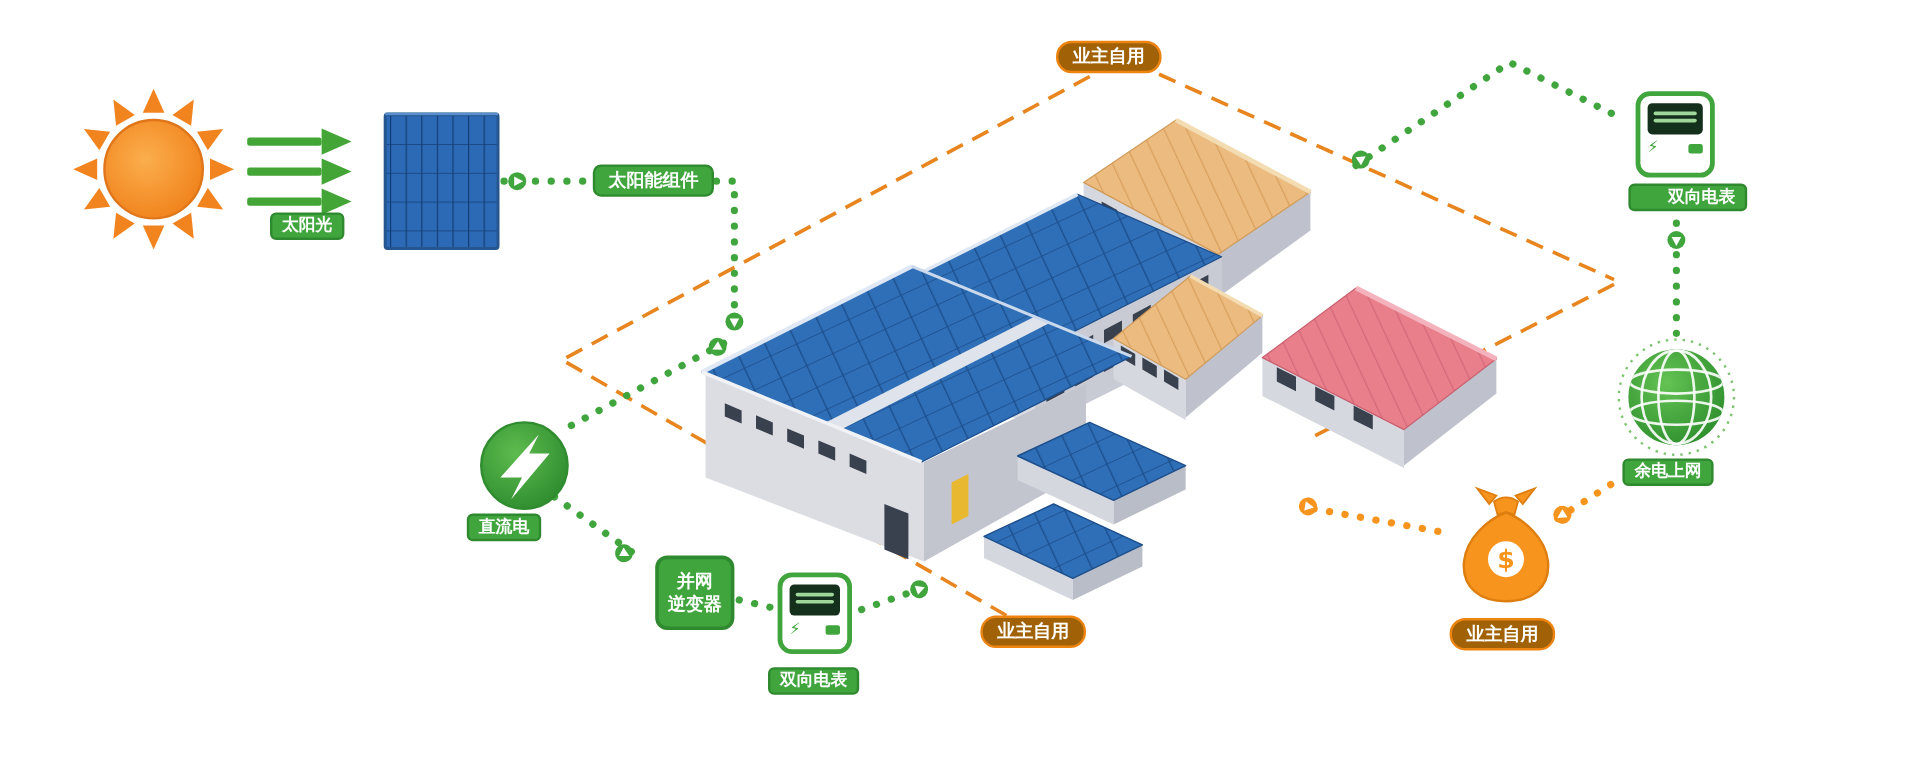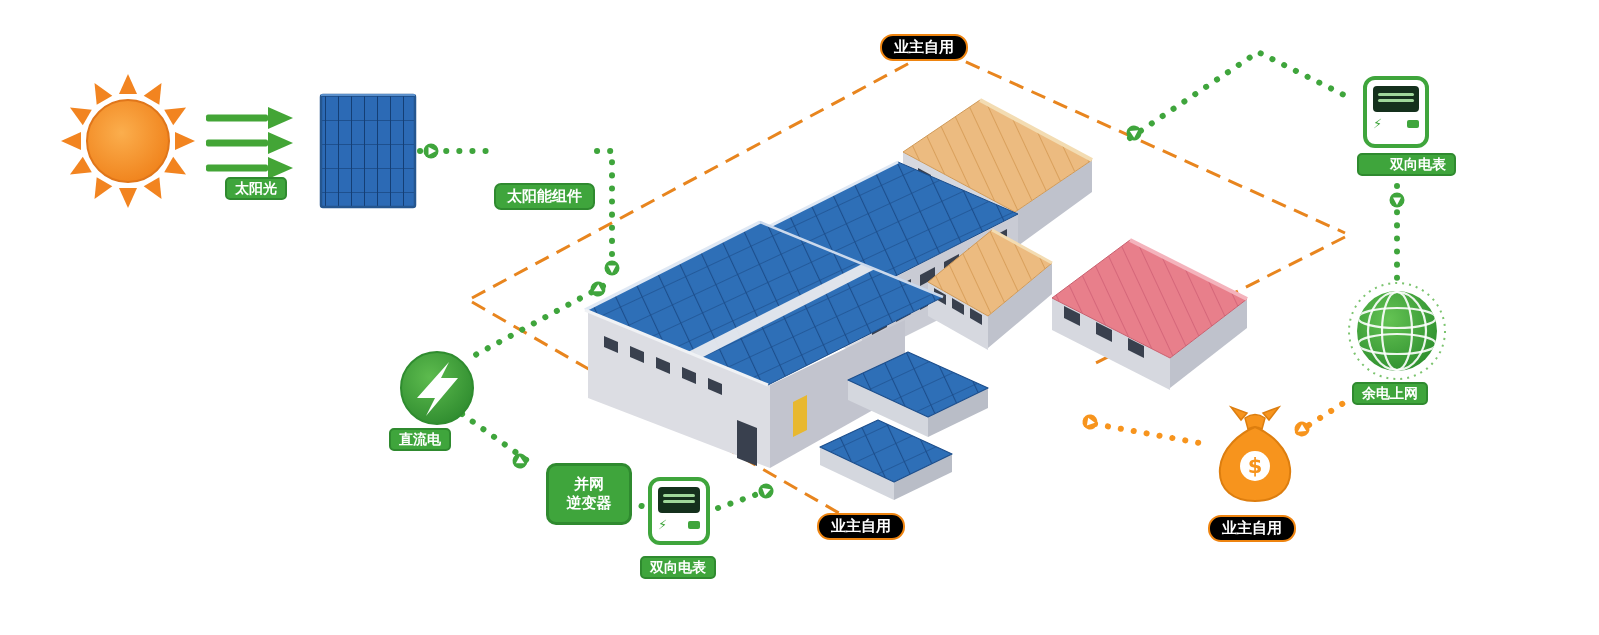--- a/index.html
+++ b/index.html
@@ -2,23 +2,23 @@
 <html><head>
 <meta charset="utf-8">
 <style>
   html,body{margin:0;padding:0;background:#fff;}
   .canvas{position:relative;width:1599px;height:635px;background:#ffffff;overflow:hidden;
           font-family:"DejaVu Sans","Liberation Sans",sans-serif;}
   .scene{position:absolute;left:0;top:0;}
   .lbl{position:absolute;display:flex;align-items:center;justify-content:center;
        color:#fff;font-weight:bold;white-space:nowrap;line-height:1.1;box-sizing:border-box;}
   .lbl.green{background:#3FA53C;border:2px solid #2F8A2F;border-radius:5px;font-size:14px;padding:2px 8px;}
-  .lbl.green.big{font-size:15px;padding:3px 11px;border-radius:7px;margin-top:46px;}
-  .lbl.orange{background:#000000;border:2px solid #EE8410;border-radius:13px;font-size:15px;padding:3px 12px;}
-  .inv{position:absolute;left:546px;top:463px;width:86px;height:62px;background:#3FA53C;
+  .lbl.green.big{font-size:15px;padding:3px 11px;border-radius:7px;}
+  .lbl.orange{background:#a16207;border:2px solid #EE8410;border-radius:13px;font-size:15px;padding:3px 12px;}
+  .inv{position:absolute;left:546px;top:463px;width:66px;height:62px;background:#3FA53C;
        border:3px solid #2F8A2F;border-radius:10px;color:#fff;display:flex;flex-direction:column;
        align-items:center;justify-content:center;font-weight:bold;font-size:15px;line-height:1.25;box-sizing:border-box;}
   .meter{position:absolute;background:#fff;border:4px solid #3FA53C;border-radius:12px;box-sizing:border-box;padding:6px;}
   .meter.pv{left:648px;top:477px;width:62px;height:68px;}
   .meter.bi{left:1363px;top:76px;width:66px;height:72px;}
   .meter-screen{height:26px;background:#14301C;border-radius:4px;padding-top:4px;box-sizing:border-box;}
   .meter-screen .sline{display:block;height:3px;background:#9FD79A;margin:3px 5px;border-radius:2px;}
   .meter-foot{display:flex;align-items:center;justify-content:space-between;margin-top:4px;}
   .meter-foot .bolt{color:#3FA53C;font-size:13px;font-weight:bold;}
   .meter-foot .mbtn{width:12px;height:8px;background:#3FA53C;border-radius:2px;}

